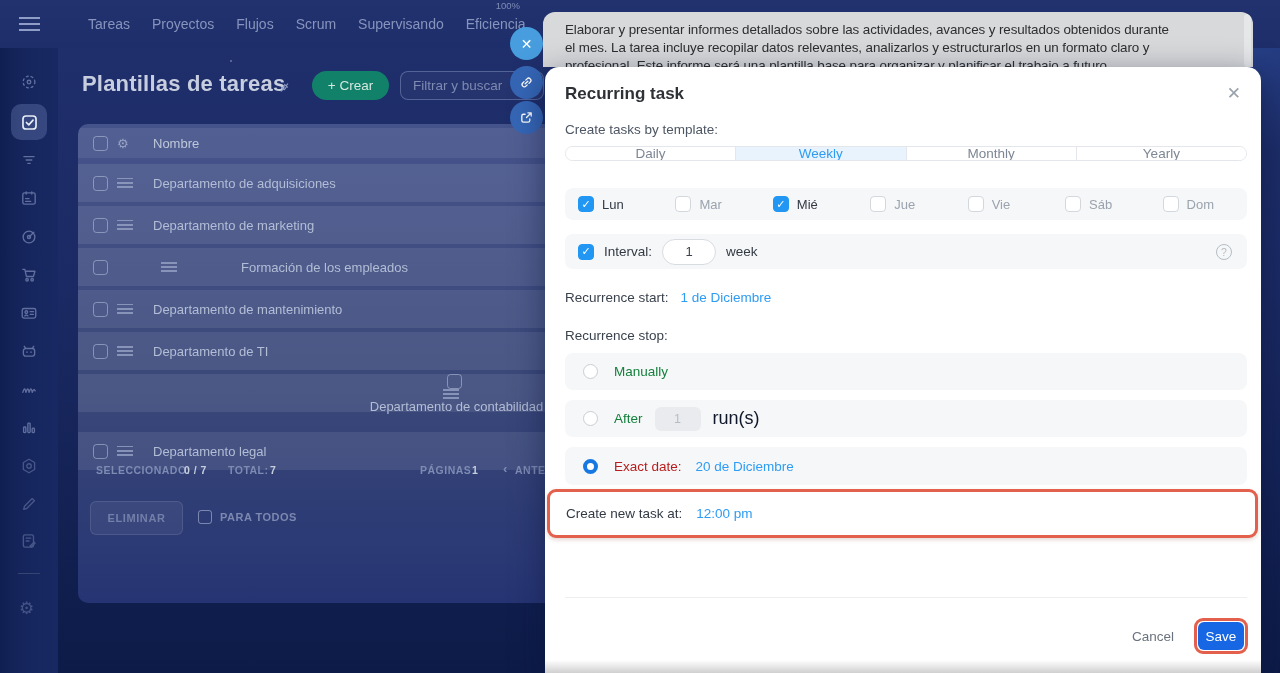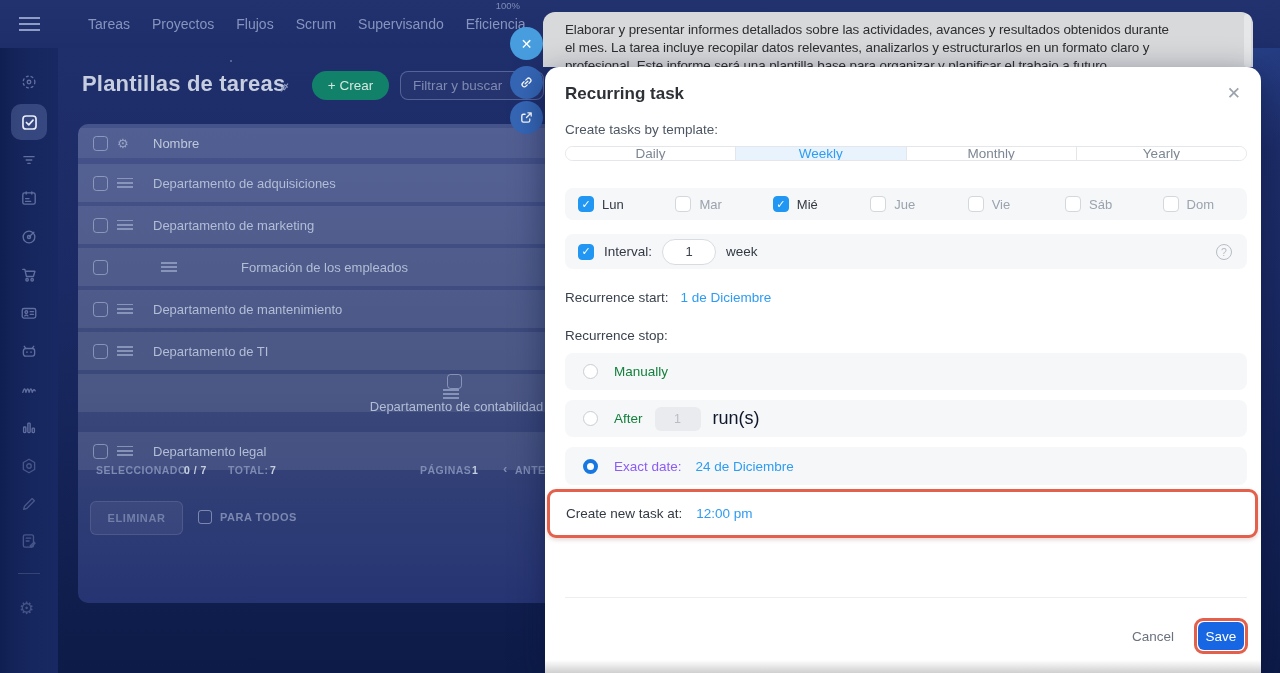--- a/index.html
+++ b/index.html
@@ -117,21 +117,21 @@
   .help { margin-left:auto; margin-right:2px; width:16px; height:16px; border-radius:50%;
     border:1.2px solid #b7bdc5; color:#b7bdc5; font-size:10.5px; display:flex; align-items:center;
     justify-content:center; cursor:pointer; }
   .recur-line { position:absolute; left:20px; display:flex; align-items:center; font-size:13.5px; color:#3a424d; }
   .link { color:#2e9cf2; cursor:pointer; }
   .opt { position:absolute; left:20px; width:682px; background:#f6f7f8; border-radius:8px;
     display:flex; align-items:center; padding-left:18px; }
   .radio { width:15px; height:15px; border-radius:50%; background:#fff; border:1.5px solid #c8ced5; flex:0 0 auto; cursor:pointer; }
   .radio.sel { border:4.5px solid #1778e2; }
   .opt .olbl { font-size:13.5px; color:#15803d; margin-left:16px; }
-  .opt .dark { color:#8b5cf6; }
+  .opt .dark { color:#b91c1c; }
   .after-input { width:46px; height:24px; margin-left:12px; border:none; border-radius:6px;
     background:#e9ebee; text-align:center; font-size:12.5px; color:#b7bdc5; font-family:inherit; outline:none; }
   .opt .suffix { font-size:18px; color:#0f172a; margin-left:12px; }
   .opt .link { margin-left:14px; font-size:13.5px; }
   .red-row { position:absolute; left:2px; top:422px; width:711px; height:49px; border:3px solid #e3604d;
     border-radius:9px; background:#fff; box-shadow:0 2px 4px rgba(120,40,30,.18);
     display:flex; align-items:center; padding-left:16px; }
   .red-row .lbl { font-size:13.5px; color:#333a44; }
   .red-row .link { margin-left:14px; font-size:13.5px;text-align:center; }
   .m-div { position:absolute; left:20px; top:530px; width:682px; height:1px; background:#eceef0; }
@@ -416,21 +416,21 @@
     </div>
     <div class="opt" style="top:333px;height:37px;">
       <div class="radio"></div>
       <span class="olbl">After</span>
       <input class="after-input" disabled="" value="1" style="">
       <span class="suffix">run(s)</span>
     </div>
     <div class="opt" style="top:380px;height:38px;">
       <div class="radio sel"></div>
       <span class="olbl dark">Exact date:</span>
-      <span class="link">24 de Diciembre</span>
+      <span class="link">20 de Diciembre</span>
     </div>
 
     <div class="red-row">
       <span class="lbl">Create new task at:</span>
       <span class="link">12:00 pm</span>
     </div>
 
     <div class="m-div"></div>
     <div class="m-footer">
       <button class="btn-cancel">Cancel</button>

